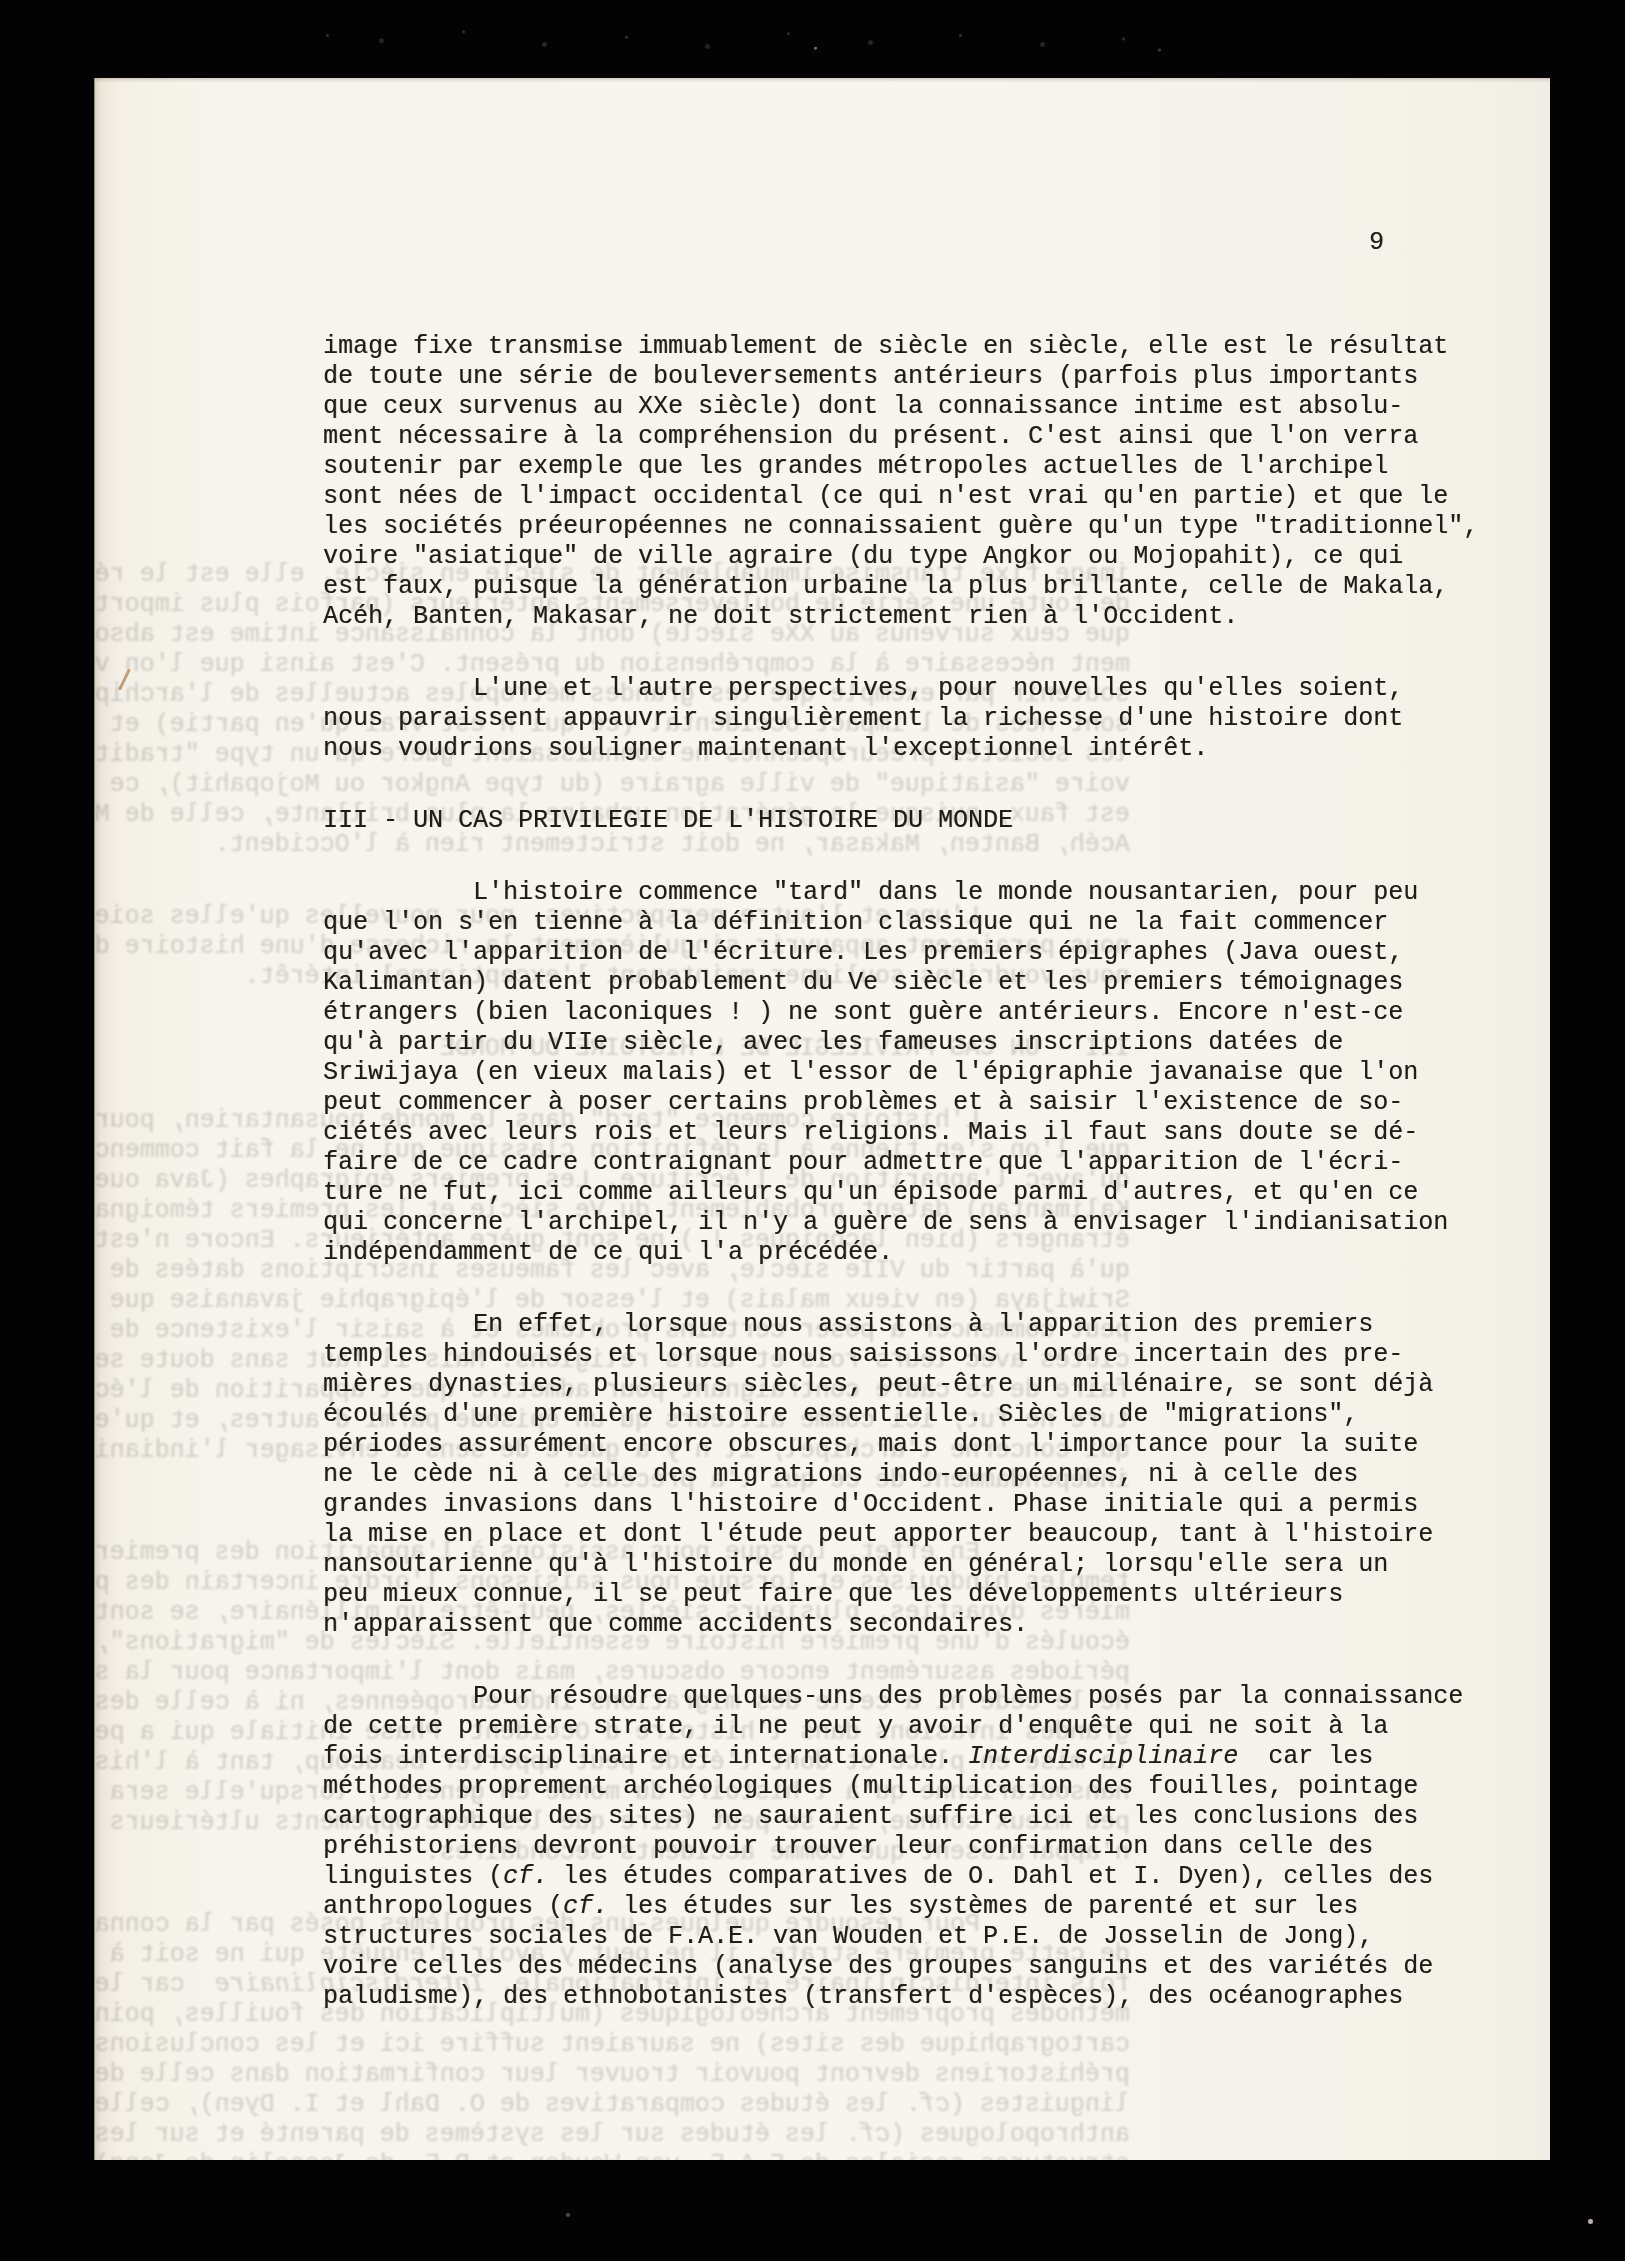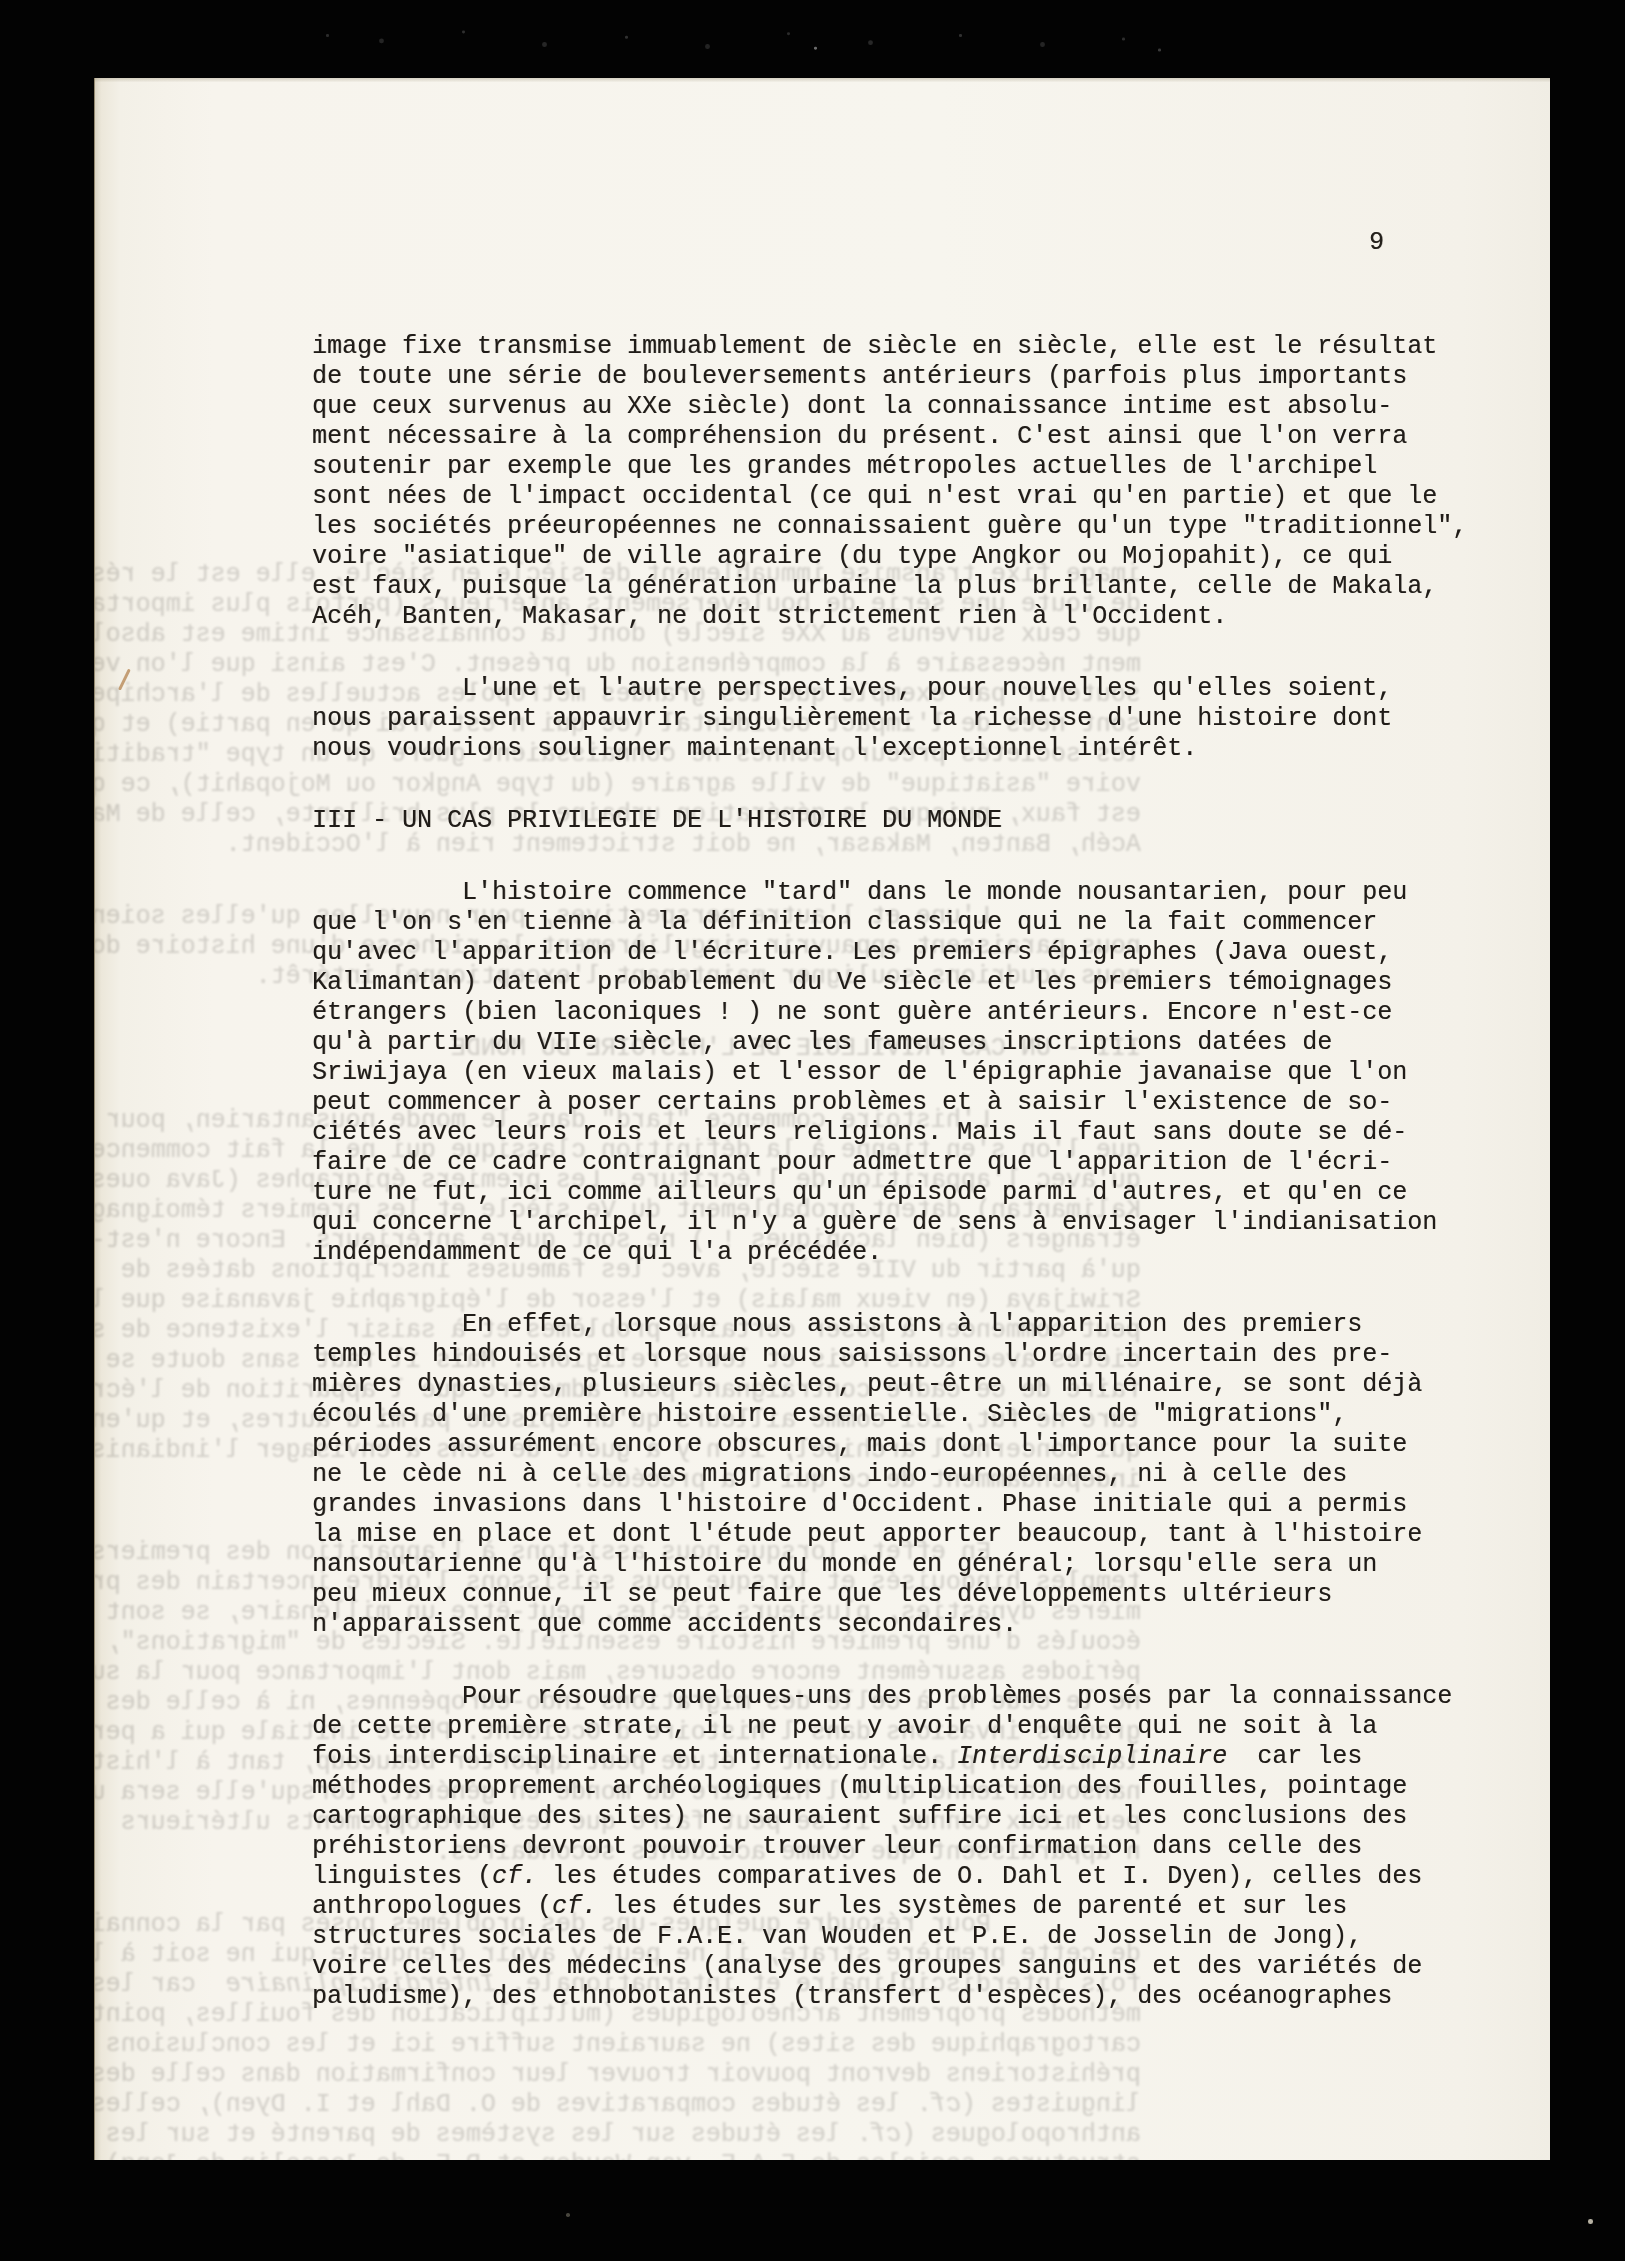--- a/index.html
+++ b/index.html
@@ -49,21 +49,21 @@
   }
 
   .typeset {
     position: absolute;
     font-size: 25px;
     line-height: 30px;
     white-space: pre;
     color: #201c18;
   }
   .page-text {
-    left: 217px;
+    left: 228px;
     top: 254px;
     text-shadow: 0.4px 0.3px 0 rgba(32,27,22,0.5);
   }
   .block { margin: 0; padding: 0; font-weight: normal; font-size: inherit; }
   .block + .block { margin-top: 42px; }
   .line { height: 30px; }
   .page-text i, .ghost i { font-style: italic; }
 
   .page-number {
     position: absolute;

